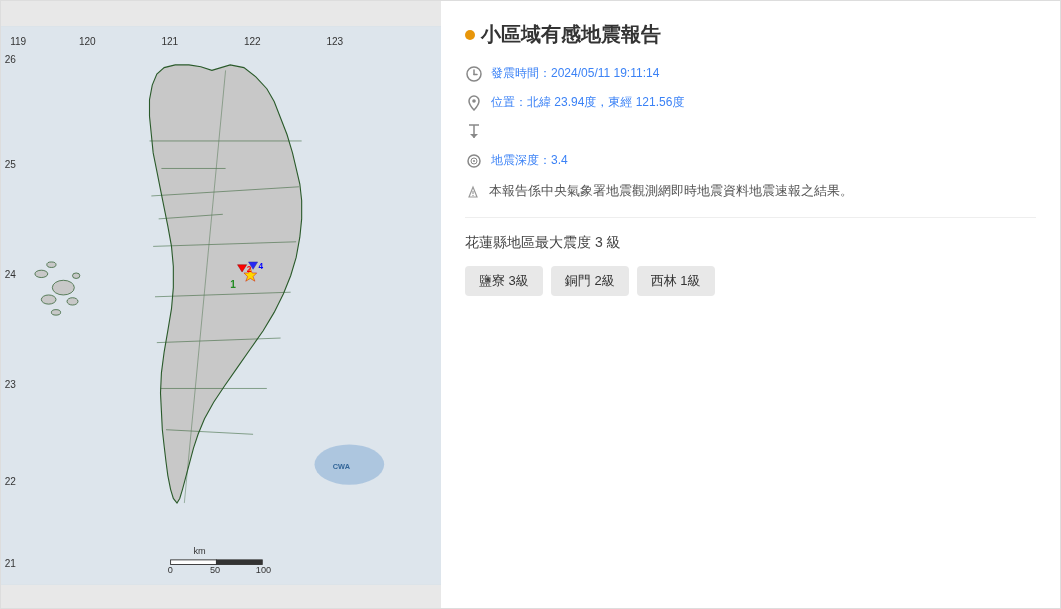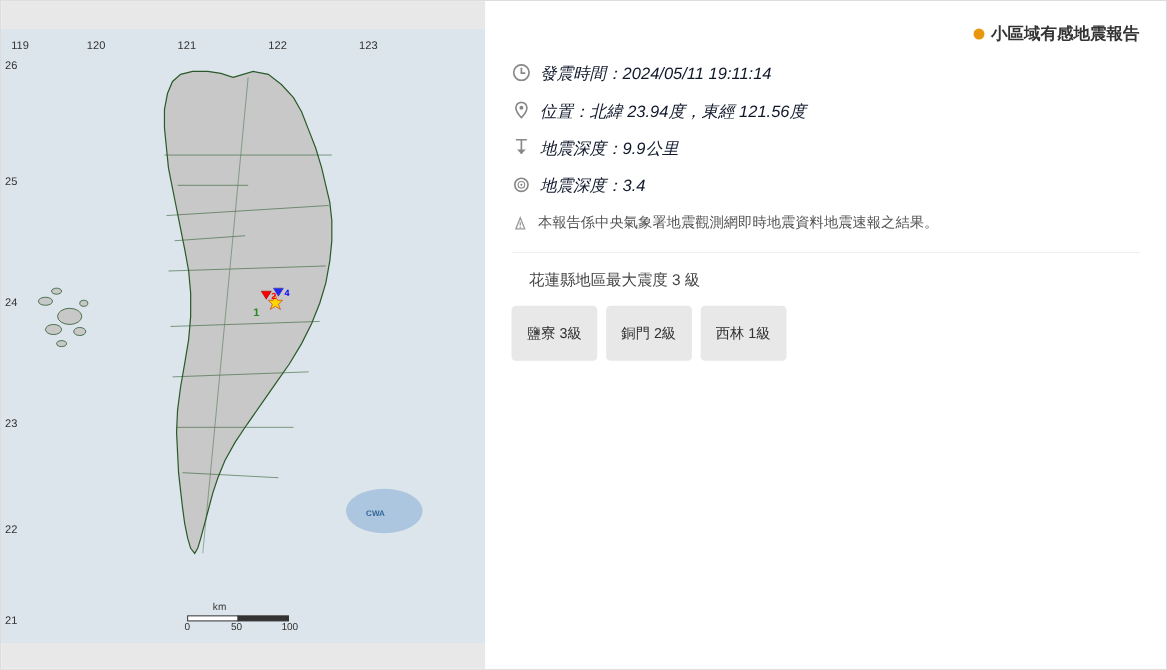--- a/index.html
+++ b/index.html
@@ -30,28 +30,27 @@
       overflow: hidden;
     }
     
     .info-panel {
       flex: 1;
       padding: 20px 24px;
       overflow-y: auto;
       background: #fff;
     }
     .section-title {
-      font-size: 15px;
+      font-size: 20px;
       font-weight: bold;
       color: #333;
       margin-bottom: 16px;
       display: flex;
       align-items: center;
       gap: 6px;
-      justify-content: flex-end;
     }
     .orange-dot {
       width: 10px;
       height: 10px;
       border-radius: 50%;
       background: #e8960a;
       flex-shrink: 0;
       display: inline-block;
     }
     .info-row {
@@ -63,51 +62,49 @@
     .info-icon {
       width: 18px;
       height: 18px;
       flex-shrink: 0;
       display: flex;
       align-items: center;
       justify-content: center;
       margin-top: 1px;
     }
     .info-text {
-      color: #0f172a;
+      color: #3b82f6;
       line-height: 1.6;
-      font-size: 15px;
-      font-style: italic;
+      font-size: 12px;
     }
     .info-text .sub-line {
       display: block;
       padding-left: 0;
       margin-top: 2px;
     }
     .divider {
       height: 1px;
       background: #eee;
       margin: 16px 0;
     }
     .intensity-section {}
     .max-intensity {
       font-size: 14px;
       color: #444;
       margin-bottom: 14px;
-      margin-left: 16px;
     }
     .intensity-tags {
       display: flex;
       flex-wrap: wrap;
       gap: 8px;
     }
     .intensity-tag {
       background: #e8e8e8;
       border-radius: 4px;
-      padding: 16px 14px;
+      padding: 6px 14px;
       font-size: 13px;
       color: #333;
     }
     .disclaimer {
       display: flex;
       align-items: center;
       gap: 8px;
       margin-bottom: 10px;
     }
     .disclaimer-icon {
@@ -313,23 +310,20 @@
     </div>
 
     <div class="info-row">
       <div class="info-icon">
         <svg width="16" height="16" viewBox="0 0 16 16">
           <line x1="8" y1="1" x2="8" y2="14" stroke="#888" stroke-width="1.5"></line>
           <polygon points="4,10 8,14 12,10" fill="#888"></polygon>
           <line x1="3" y1="1" x2="13" y2="1" stroke="#888" stroke-width="1.5"></line>
         </svg>
       </div>
-      <div class="info-text">
-        <span>地震深度：</span><span>9.9公里</span>
-      </div>
     </div>
 
     <div class="info-row">
       <div class="info-icon">
         <svg width="16" height="16" viewBox="0 0 16 16">
           <circle cx="8" cy="8" r="6" fill="none" stroke="#888" stroke-width="1.5"></circle>
           <circle cx="8" cy="8" r="3" fill="none" stroke="#888" stroke-width="1"></circle>
           <circle cx="8" cy="8" r="1" fill="#888"></circle>
         </svg>
       </div>

